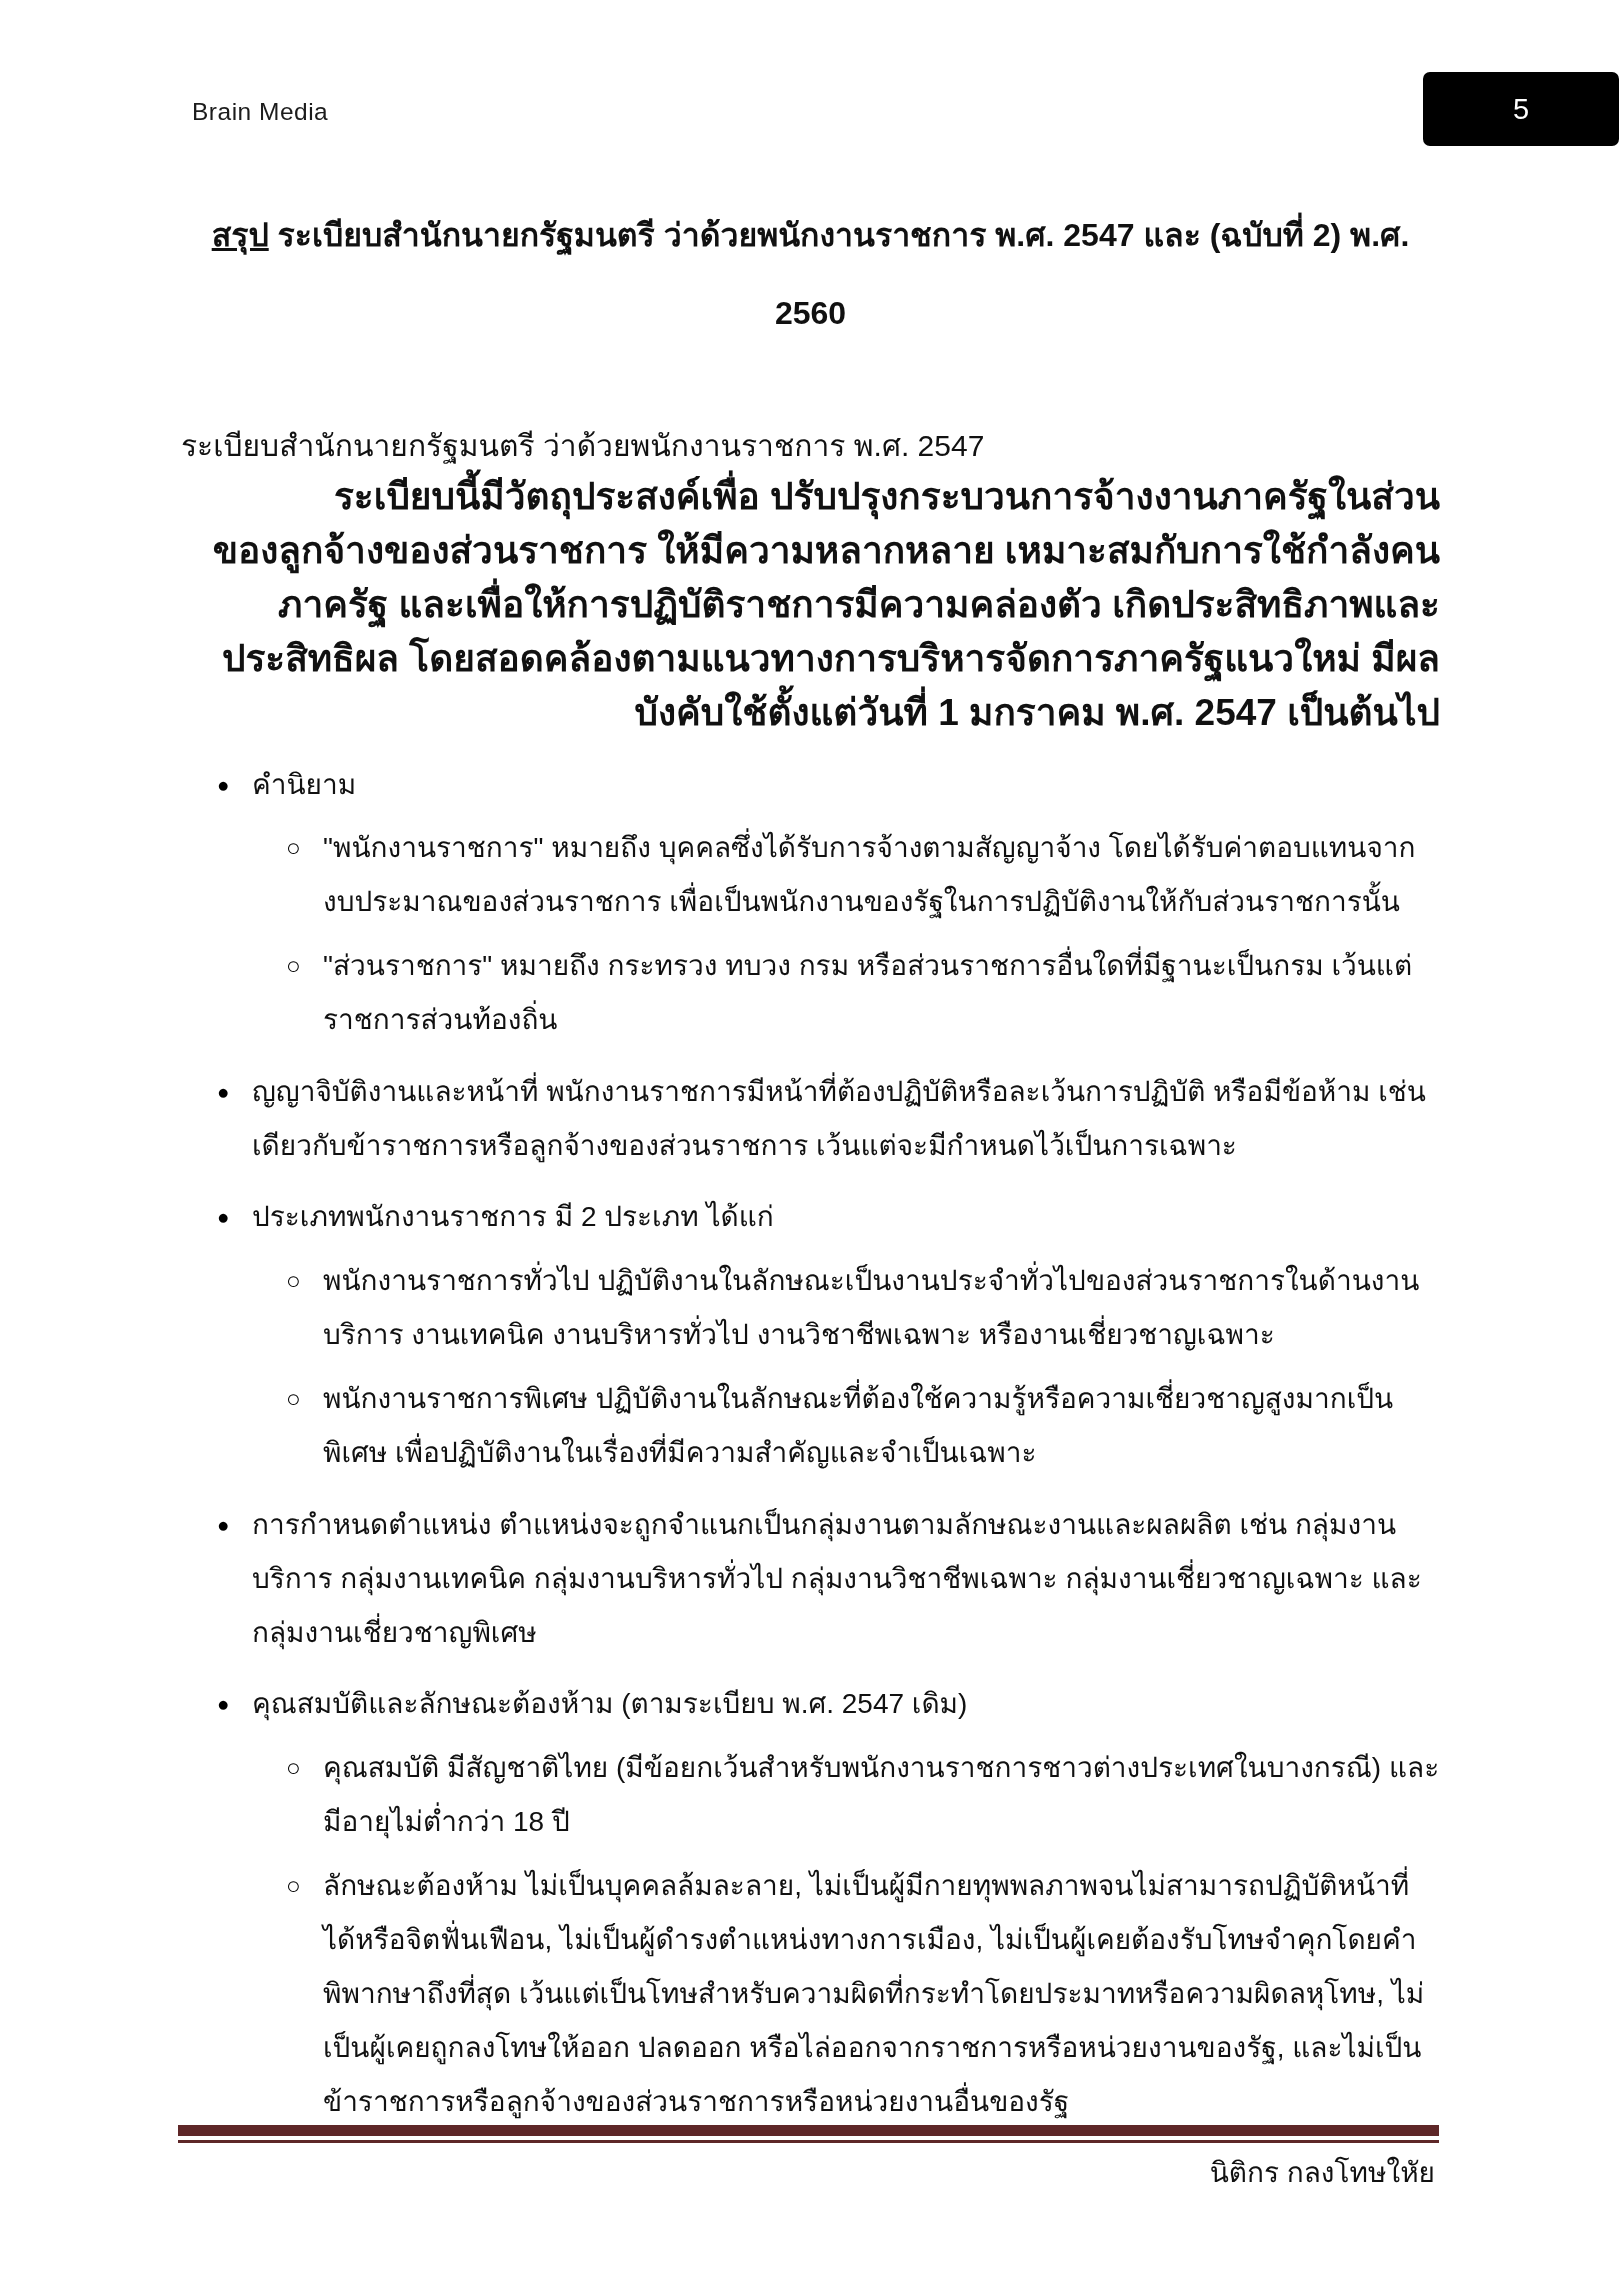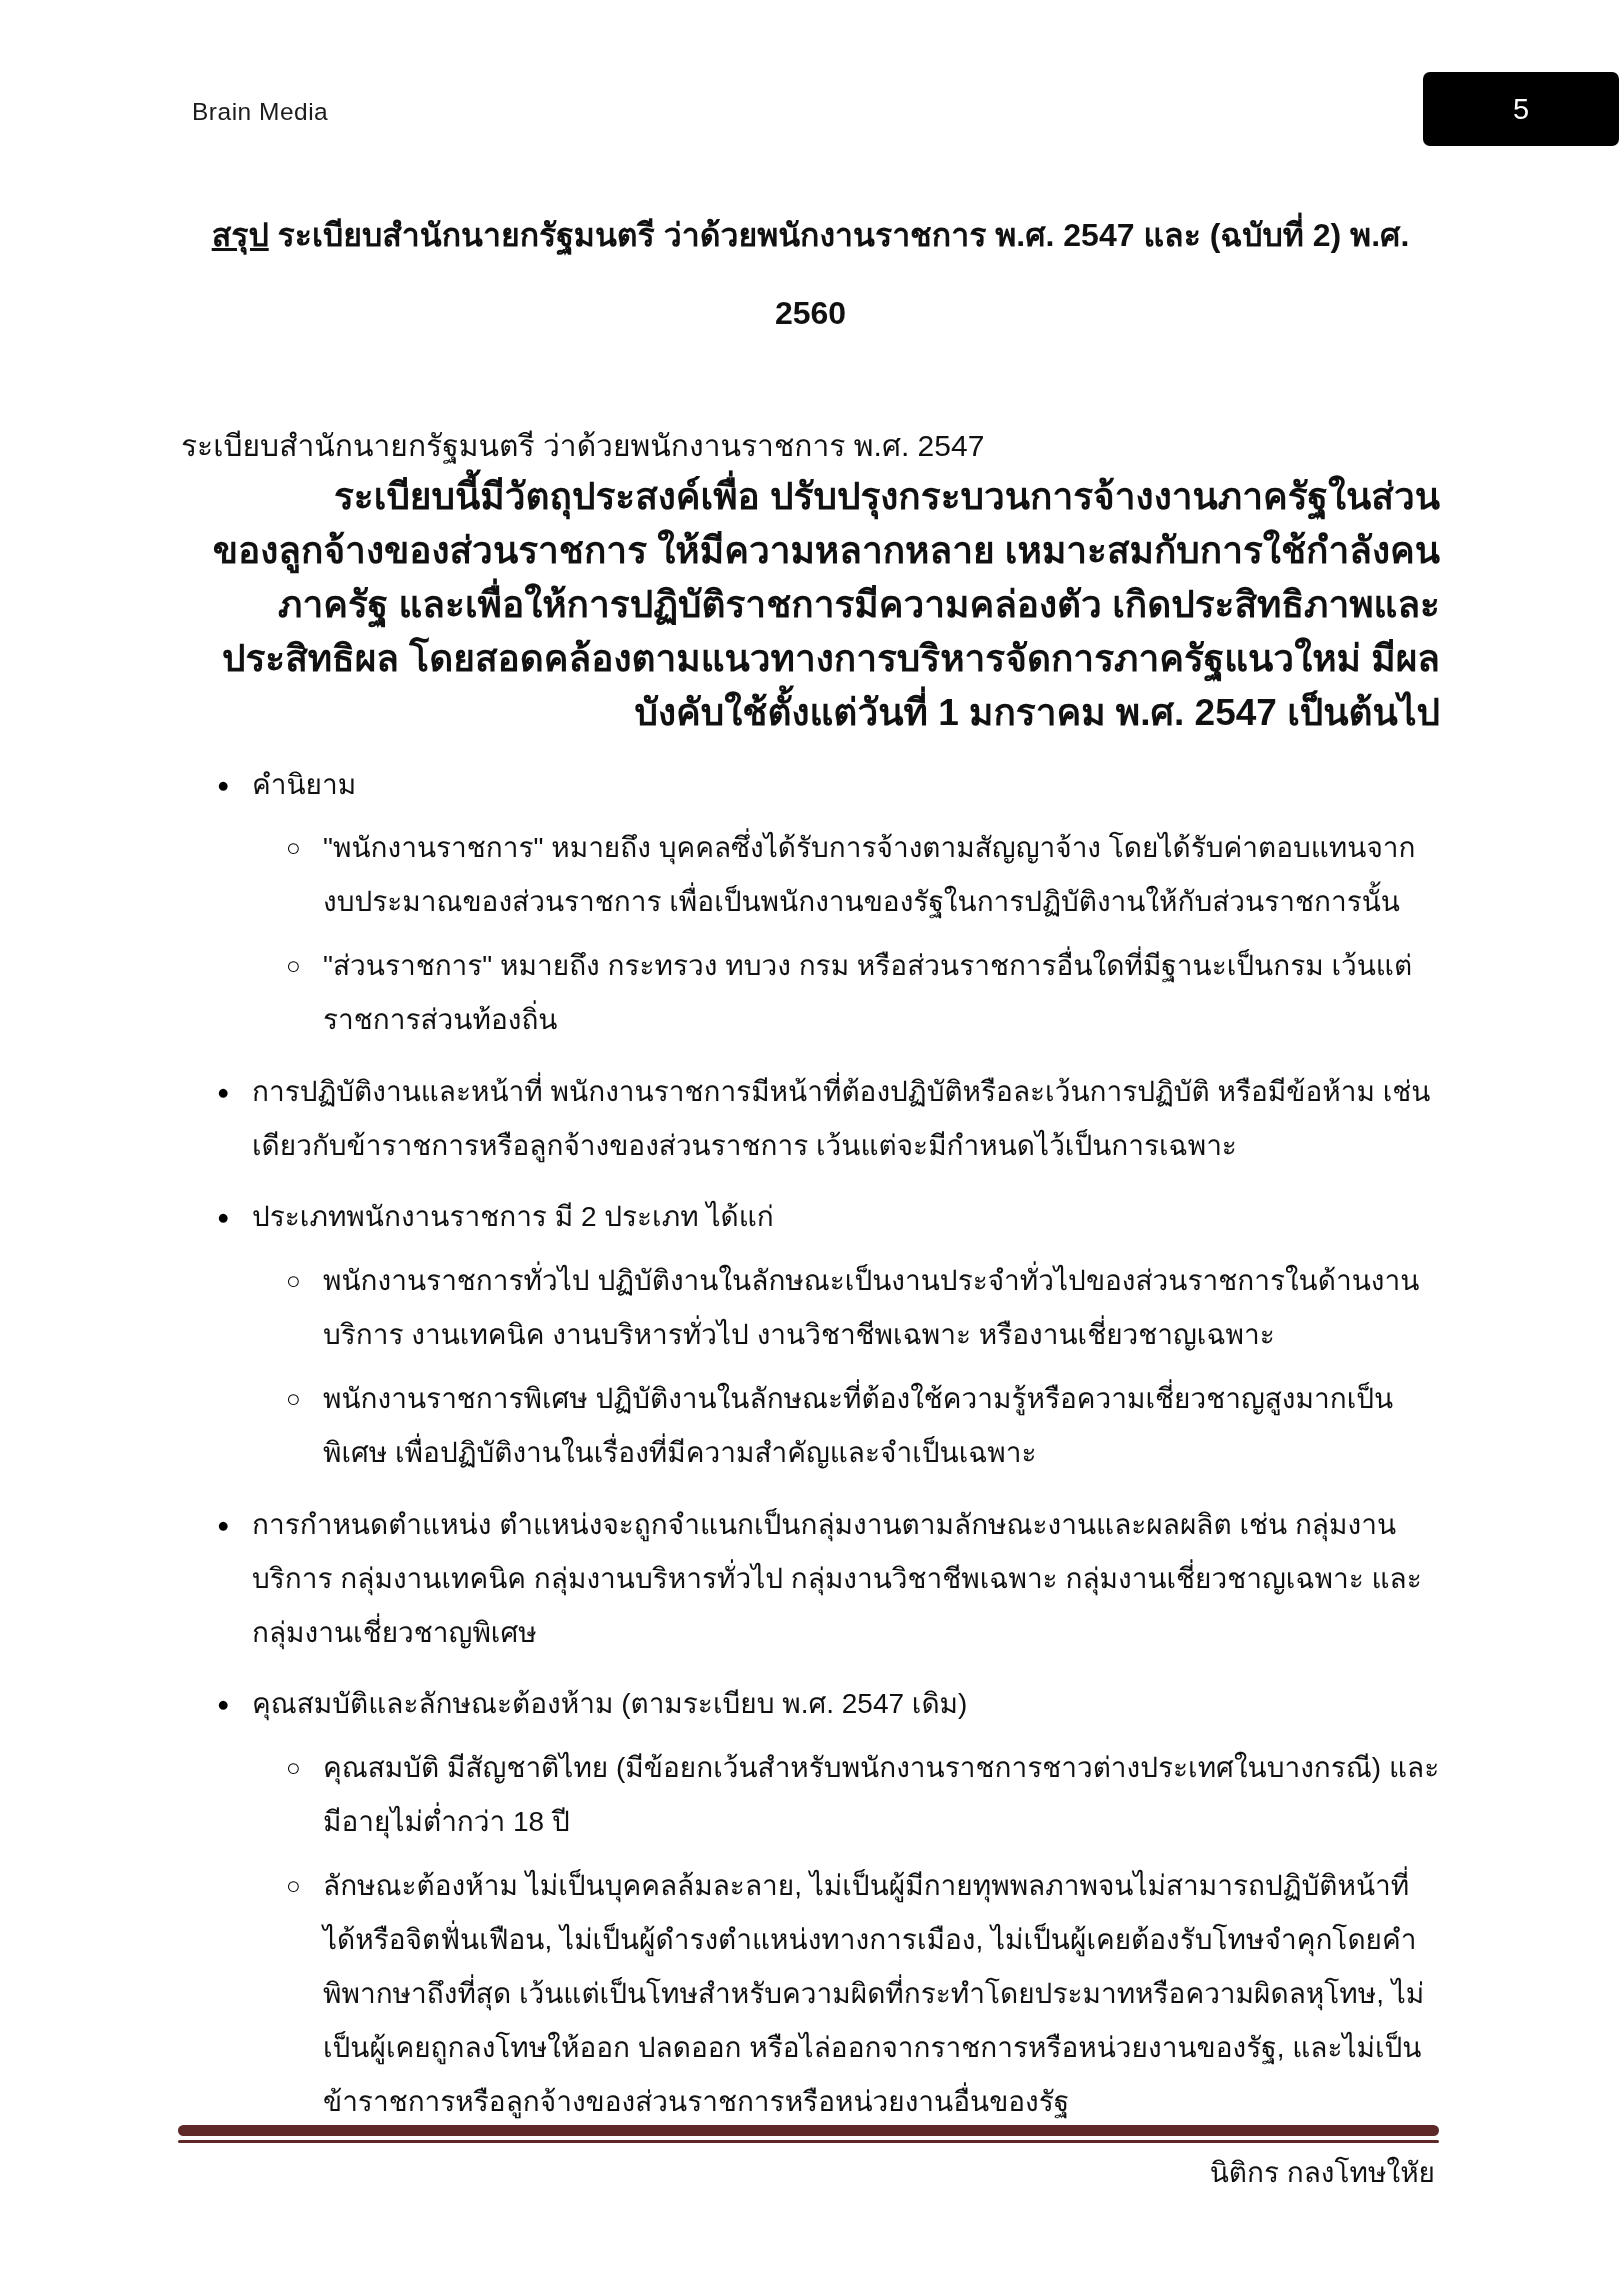--- a/index.html
+++ b/index.html
@@ -1,15 +1,15 @@
 <!DOCTYPE html>
 <html><head>
 <meta charset="utf-8">
 <style>
-  * { margin: 0; padding: 0; box-sizing: border-box; border-radius: 31px; }
+  * { margin: 0; padding: 0; box-sizing: border-box; }
   html, body { background: #ffffff; }
   body {
     width: 1621px; height: 2293px;
     font-family: "Liberation Sans", "DejaVu Sans", sans-serif;
     color: #111111;
   }
   .page {
     position: relative;
     width: 1621px; height: 2293px;
     background: #ffffff;
@@ -107,21 +107,21 @@
         <span class="marker">○</span>
         <div class="txt">"พนักงานราชการ" หมายถึง บุคคลซึ่งได้รับการจ้างตามสัญญาจ้าง โดยได้รับค่าตอบแทนจากงบประมาณของส่วนราชการ เพื่อเป็นพนักงานของรัฐในการปฏิบัติงานให้กับส่วนราชการนั้น</div>
       </div>
       <div class="li sub">
         <span class="marker">○</span>
         <div class="txt">"ส่วนราชการ" หมายถึง กระทรวง ทบวง กรม หรือส่วนราชการอื่นใดที่มีฐานะเป็นกรม เว้นแต่ราชการส่วนท้องถิ่น</div>
       </div>
 
       <div class="li main">
         <span class="marker">●</span>
-        <div class="txt">การปฏิบัติงานและหน้าที่ พนักงานราชการมีหน้าที่ต้องปฏิบัติหรือละเว้นการปฏิบัติ หรือมีข้อห้าม เช่นเดียวกับข้าราชการหรือลูกจ้างของส่วนราชการ เว้นแต่จะมีกำหนดไว้เป็นการเฉพาะ</div>
+        <div class="txt">ญญาจิบัติงานและหน้าที่ พนักงานราชการมีหน้าที่ต้องปฏิบัติหรือละเว้นการปฏิบัติ หรือมีข้อห้าม เช่นเดียวกับข้าราชการหรือลูกจ้างของส่วนราชการ เว้นแต่จะมีกำหนดไว้เป็นการเฉพาะ</div>
       </div>
 
       <div class="li main">
         <span class="marker">●</span>
         <div class="txt">ประเภทพนักงานราชการ มี 2 ประเภท ได้แก่</div>
       </div>
       <div class="li sub">
         <span class="marker">○</span>
         <div class="txt">พนักงานราชการทั่วไป ปฏิบัติงานในลักษณะเป็นงานประจำทั่วไปของส่วนราชการในด้านงานบริการ งานเทคนิค งานบริหารทั่วไป งานวิชาชีพเฉพาะ หรืองานเชี่ยวชาญเฉพาะ</div>
       </div>

